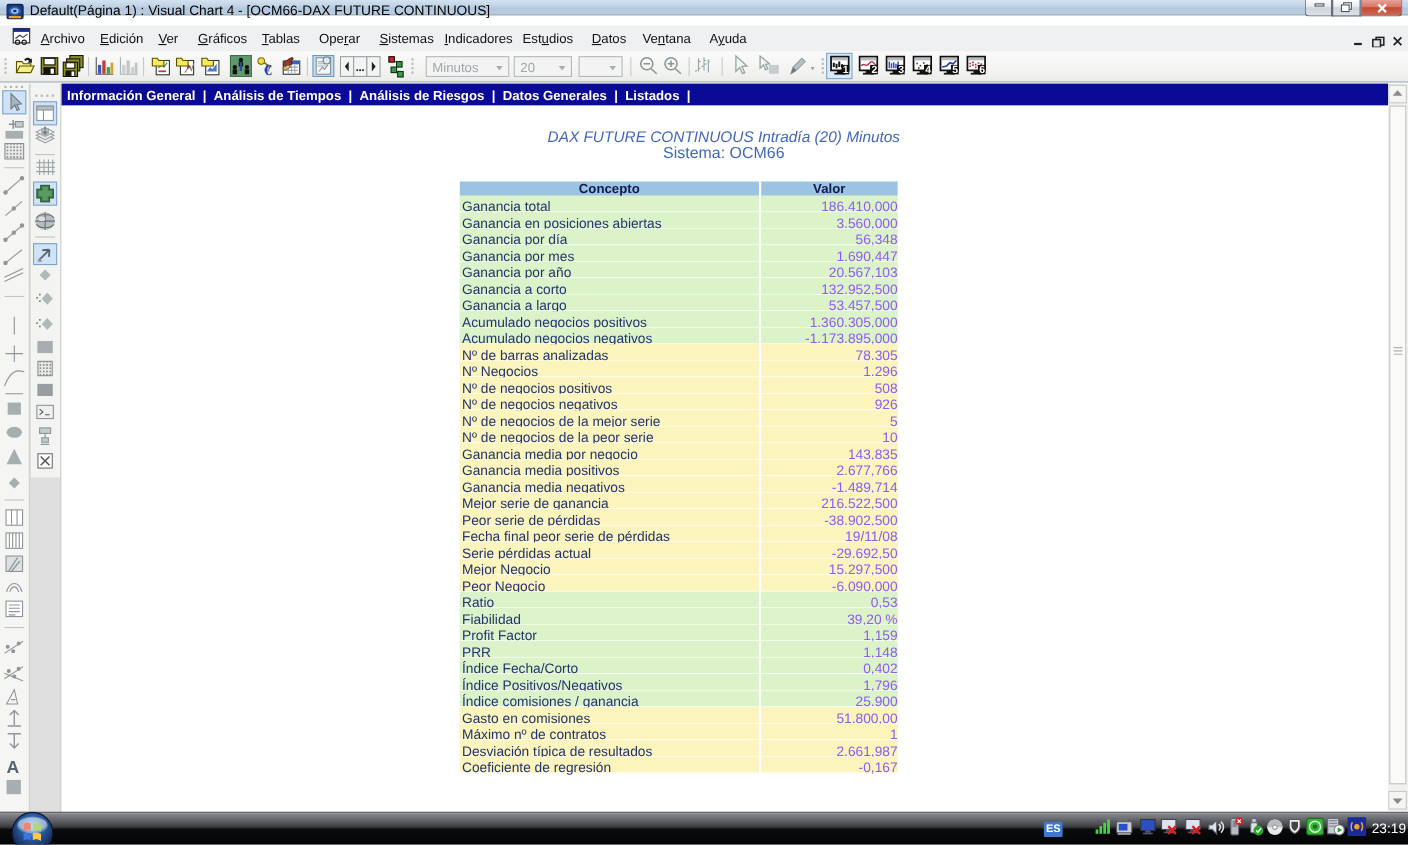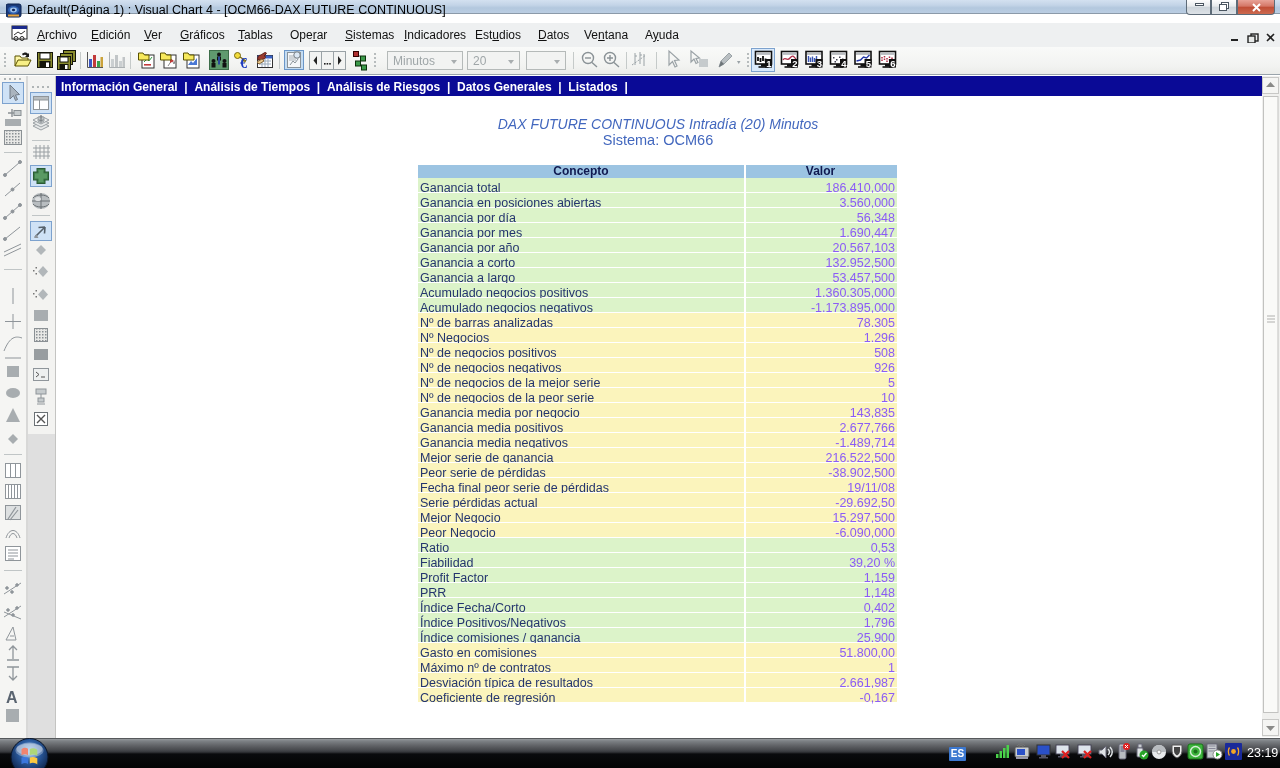--- a/index.html
+++ b/index.html
@@ -39,21 +39,21 @@
 
 #navbar { position:absolute; left:56px; top:76px; width:1206px; height:20px; background:#0a0a96;
   color:#fff; font-size:12px; font-weight:bold; padding:4px 0 0 5px; white-space:nowrap; }
 #content { position:absolute; left:56px; top:96px; width:1206px; height:641px; background:#fff; }
 #vscroll { position:absolute; left:1262px; top:76px; width:18px; height:661px; background:#f1f1f1; }
 
 #bigtitle { position:absolute; left:418px; top:116px; width:480px; text-align:center;
   font-size:14px; color:#4267be; white-space:nowrap;font-style:italic; }
 #subtitle { position:absolute; left:418px; top:132px; width:480px; text-align:center;
   font-size:14.5px; color:#4267be; }
-#stattable { position:absolute; left:418px; top:165px; width:479px; }
+#stattable { position:absolute; left:418px; top:165px; width:398px; }
 #thead { height:13px; background:#9cc4e2; display:flex; }
 #thead div { font-size:12px; font-weight:bold; color:#101a50; text-align:center; line-height:13px; }
 .row { height:15px; display:flex; border-bottom:1px solid #fff; }
 .row .c1 { width:328px; border-right:2px solid #fff; padding:5px 0 0 2px; font-size:12.5px;
   color:#24356e; line-height:11px; white-space:nowrap; }
 .row .c2 { width:149px; text-align:right; padding:5px 0 0 0; font-size:12.5px;
   color:#8b5cf6; line-height:11px; }
 .g { background:#dcf3c9; }
 .y { background:#fbf4bc; }
 

